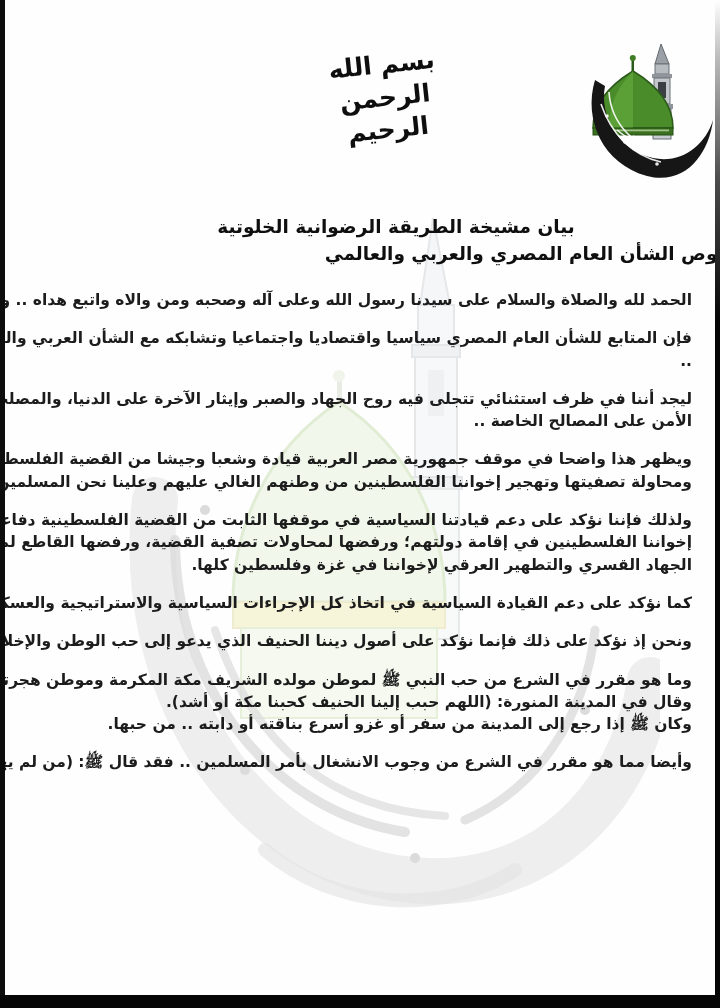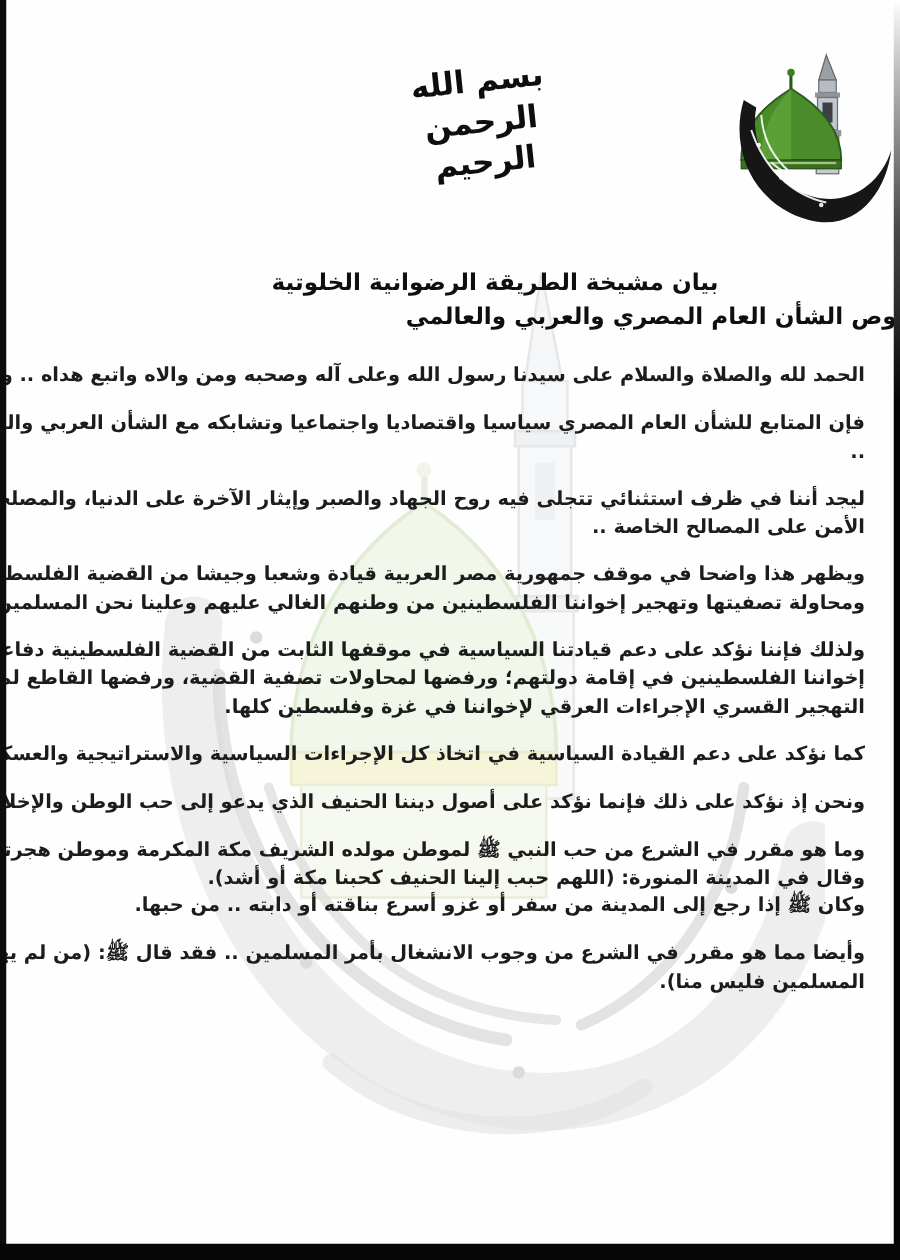--- a/index.html
+++ b/index.html
@@ -149,35 +149,34 @@
         <div class="bline">ليجد أننا في ظرف استثنائي تتجلى فيه روح الجهاد والصبر وإيثار الآخرة على الدنيا، والمصلحة</div>
         <div class="bline">الأمن على المصالح الخاصة ..</div>
       </div>
       <div class="para">
         <div class="bline">ويظهر هذا واضحا في موقف جمهورية مصر العربية قيادة وشعبا وجيشا من القضية الفلسطينية</div>
         <div class="bline">ومحاولة تصفيتها وتهجير إخواننا الفلسطينين من وطنهم الغالي عليهم وعلينا نحن المسلمين.</div>
       </div>
       <div class="para">
         <div class="bline">ولذلك فإننا نؤكد على دعم قيادتنا السياسية في موقفها الثابت من القضية الفلسطينية دفاعا عن حق</div>
         <div class="bline">إخواننا الفلسطينين في إقامة دولتهم؛ ورفضها لمحاولات تصفية القضية، ورفضها القاطع لمحاولات</div>
-        <div class="bline">التهجير القسري الإجراءات العرقي لإخواننا في غزة وفلسطين كلها.</div>
+        <div class="bline">الجهاد القسري والتطهير العرقي لإخواننا في غزة وفلسطين كلها.</div>
       </div>
       <div class="para">
         <div class="bline">كما نؤكد على دعم القيادة السياسية في اتخاذ كل الإجراءات السياسية والاستراتيجية والعسكرية</div>
       </div>
       <div class="para">
         <div class="bline">ونحن إذ نؤكد على ذلك فإنما نؤكد على أصول ديننا الحنيف الذي يدعو إلى حب الوطن والإخلاص</div>
       </div>
       <div class="para">
         <div class="bline">وما هو مقرر في الشرع من حب النبي ﷺ لموطن مولده الشريف مكة المكرمة وموطن هجرته</div>
         <div class="bline">وقال في المدينة المنورة: (اللهم حبب إلينا الحنيف كحبنا مكة أو أشد).</div>
         <div class="bline">وكان ﷺ إذا رجع إلى المدينة من سفر أو غزو أسرع بناقته أو دابته .. من حبها.</div>
       </div>
       <div class="para">
         <div class="bline">وأيضا مما هو مقرر في الشرع من وجوب الانشغال بأمر المسلمين .. فقد قال ﷺ: (من لم يهتم بأمر</div>
-        <div class="bline">المسلمين فليس منا).</div>
       </div>
     </div>
 
   <div class="edge-left"></div>
   <div class="edge-right"></div>
   <div class="edge-bottom"></div>
 </div>
 
 </body></html>

